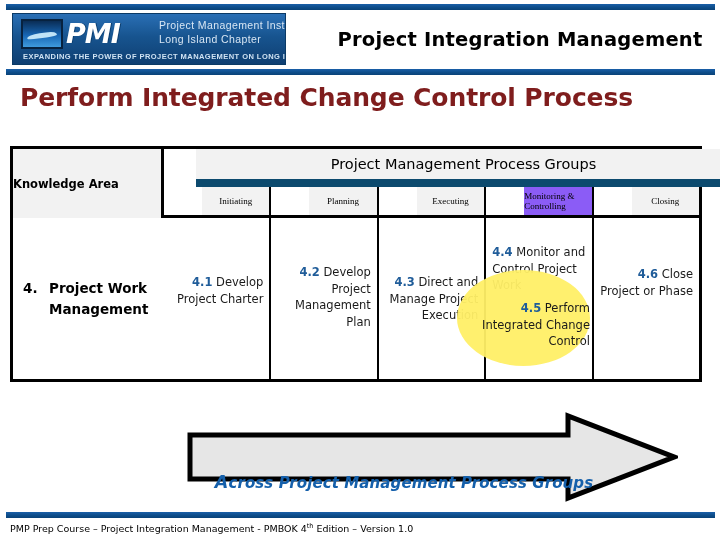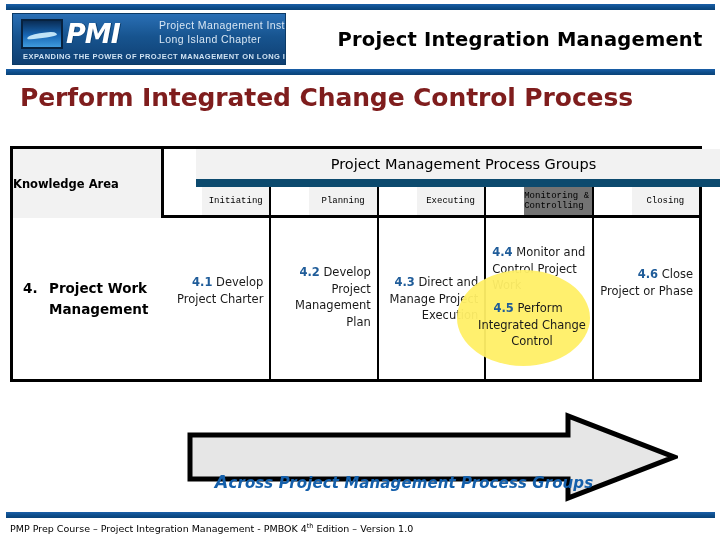--- a/index.html
+++ b/index.html
@@ -183,25 +183,25 @@
   .group-cell {
     flex: 1;
     background: #f2f2f2;
     border-right: 2px solid #000000;
     box-sizing: border-box;
     display: flex;
     align-items: center;
     justify-content: center;
     font-size: 9px;
     color: #000000;
-    font-family: Liberation Mono, monospace;
+    font-family: Liberation Serif, serif;
     margin-left: 38px;
   }
   .group-cell:last-child { border-right: none; }
-  .group-cell.highlight { background: #737373; }
+  .group-cell.highlight { background: #8b5cf6; }
 
   #body-row {
     position: absolute;
     left: 151px;
     top: 69px;
     width: 535px;
     height: 161px;
     display: flex;
   }
   .body-cell {
@@ -268,21 +268,21 @@
   #change-control-label {
     position: absolute;
     left: 466px;
     top: 300px;
     width: 124px;
     z-index: 4;
     font-size: 11.5px;
     line-height: 16.5px;
     color: #1a1a1a;
     font-family: "DejaVu Sans", sans-serif;
-    text-align: center;
+    text-align: right;
     padding-left: 8px;
     box-sizing: border-box;
     text-indent: -8px;
   }
   #change-control-label .num { color: #1f5c99; font-weight: bold; }
 
   
   #across-arrow-wrap {
     position: absolute;
     left: 186px;

